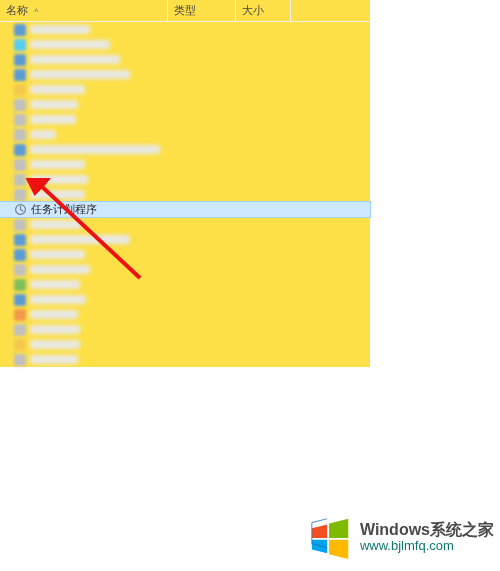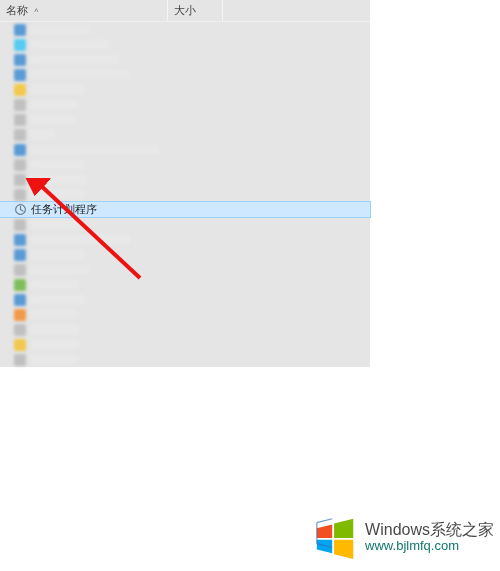--- a/index.html
+++ b/index.html
@@ -7,21 +7,21 @@
       width: 500px;
       height: 571px;
       font-family: "Microsoft YaHei", "Segoe UI", sans-serif;
       font-size: 11px;
       background: #fff;
       position: relative;
       overflow: hidden;
     }
     .file-pane {
       width: 370px;
-      background: #e5e5e5;
+      background: #fde047;
     }
     .col-headers {
       display: flex;
       height: 22px;
       align-items: center;
       border-bottom: 1px solid #f0f0f0;
       color: #444;
     }
     .col-headers > div {
       padding: 3px 6px;
@@ -100,31 +100,34 @@
       display: flex;
       align-items: center;
       gap: 6px;
     }
     .wm-logo svg { width: 46px; height: 46px; }
     .wm-text {
       display: flex;
       flex-direction: column;
       line-height: 1.1;
     }
-    .wm-main { font-size: 16px; color: #4a4a4a; font-weight: 400; }
+    .wm-main { font-size: 16px; color: #4a4a4a; font-weight: 700; }
     .wm-url { font-size: 13px; color: #0f766e; }
   </style>
 </head>
 <body>
 
 <div class="file-pane">
   <div class="col-headers">
     <div class="col-name">
       <span>名称</span>
       <span class="sort-caret">˄</span>
+    </div>
+    <div class="col-type">
+      <span>类型</span>
     </div>
     <div class="col-size">
       <span>大小</span>
     </div>
   </div>
 
   <div class="rows" id="rows">
       <div class="row">
         <div class="cell-name">
           <span class="ficon blue"></span>

